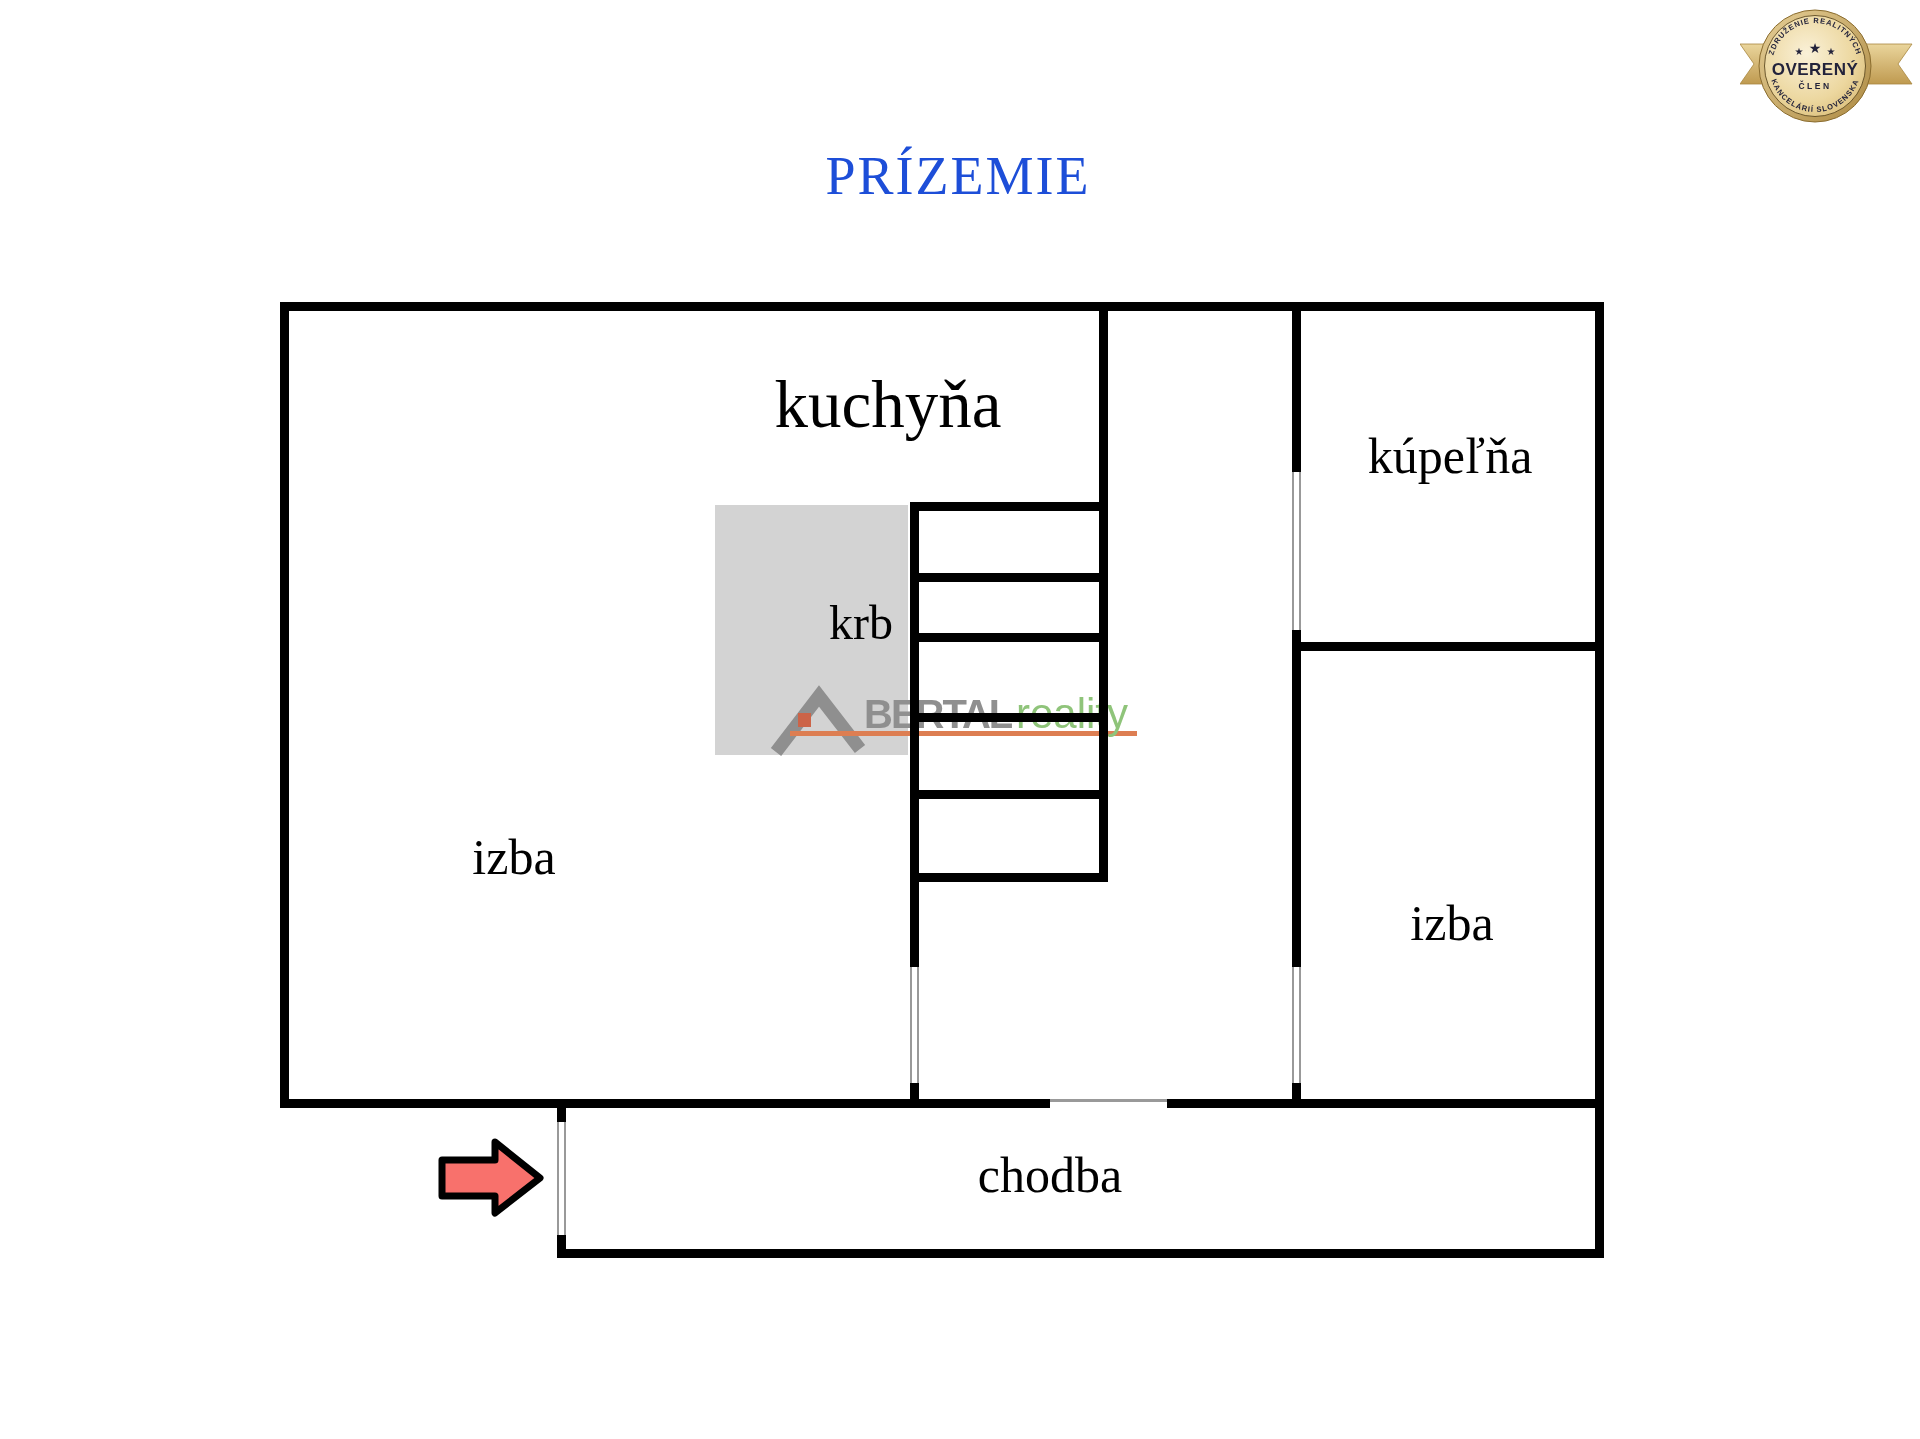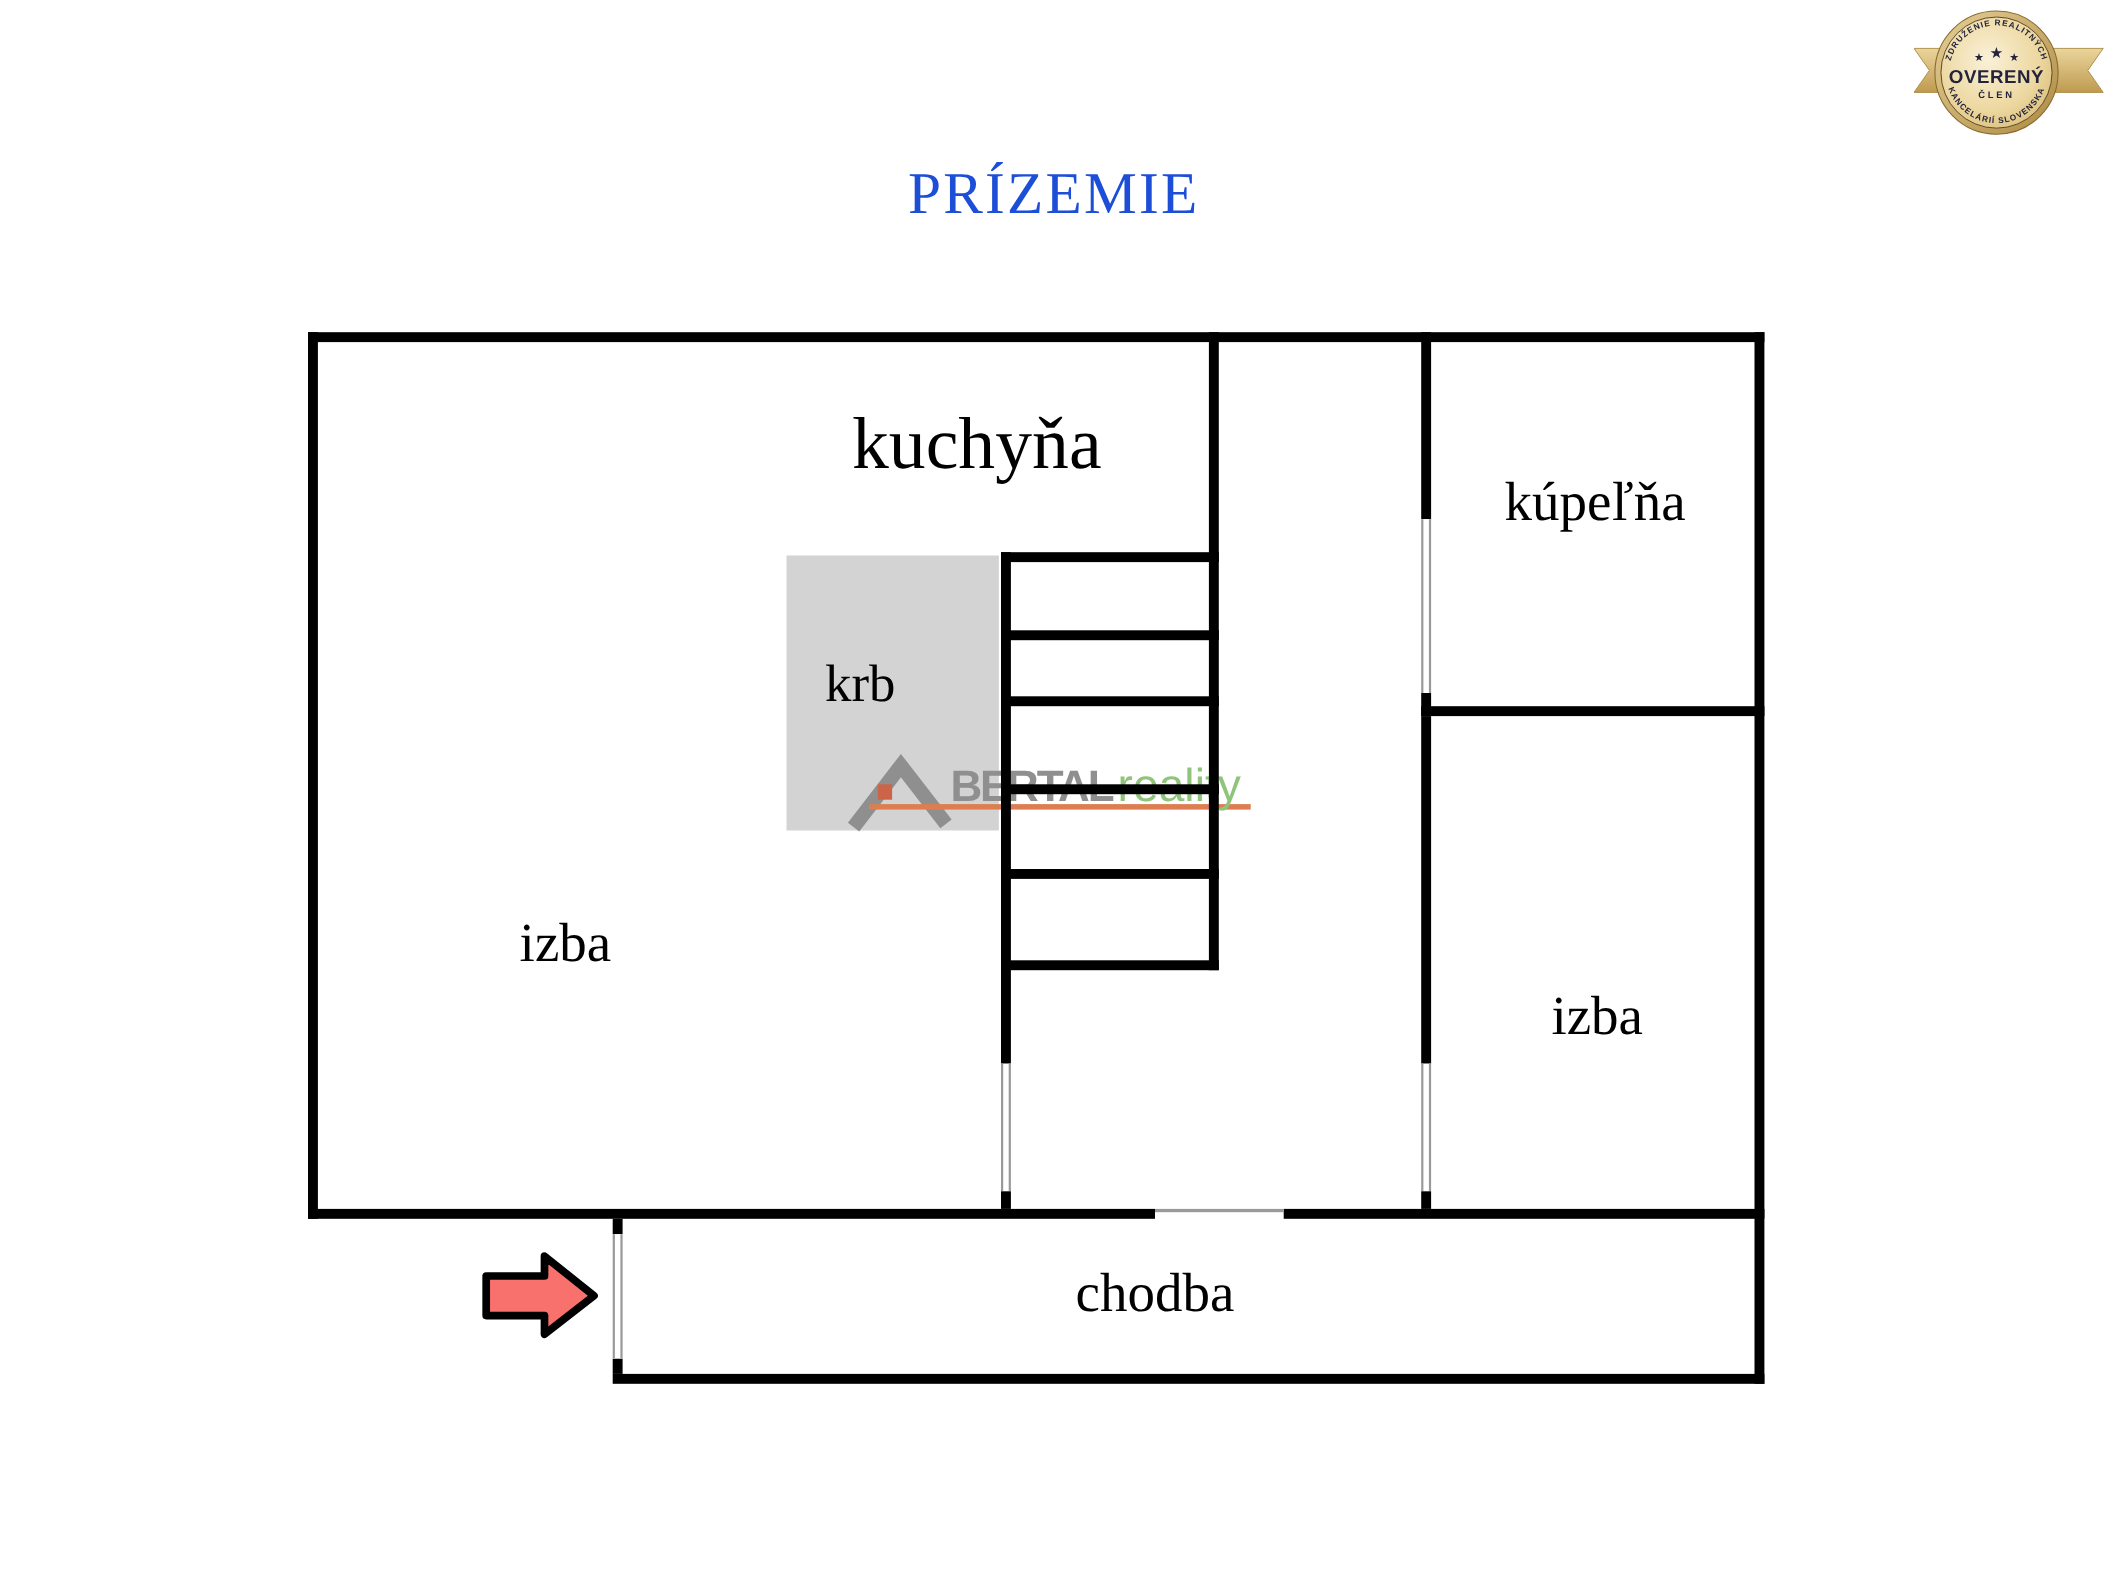--- a/index.html
+++ b/index.html
@@ -9,21 +9,21 @@
   .opening-v{position:absolute;background:#ffffff;box-sizing:border-box;
              border-left:2px solid #999999;border-right:2px solid #999999;}
   .threshold{position:absolute;background:#999999;}
   .krb-rect{position:absolute;left:715px;top:505px;width:193px;height:250px;background:#d3d3d3;}
   .label{position:absolute;transform:translate(-50%,-50%);color:#000000;white-space:nowrap;
          font-family:"Liberation Serif","DejaVu Serif",serif;}
   .title{position:absolute;transform:translate(-50%,-50%);left:958px;top:176px;font-size:54px;
          letter-spacing:2px;color:#1d4ed8;}
   .lbl-kuchyna{left:844px;top:404px;font-size:67px;margin-left:44px;}
   .lbl-kupelna{left:1450px;top:456px;font-size:50px;}
-  .lbl-krb{left:782px;top:622px;font-size:48px;}
+  .lbl-krb{left:861px;top:622px;font-size:48px;}
   .lbl-izba-left{left:514px;top:857px;font-size:50px;}
   .lbl-izba-right{left:1452px;top:923px;font-size:50px;}
   .lbl-chodba{left:1050px;top:1175px;font-size:50px;}
   .watermark{position:absolute;left:770px;top:672px;width:400px;height:90px;}
   .arrow-svg{position:absolute;left:433px;top:1133px;width:115px;height:90px;}
   .badge-svg{position:absolute;left:1740px;top:6px;width:178px;height:140px;}
   .wm-bold{font-family:"Liberation Sans","DejaVu Sans",sans-serif;font-weight:bold;
            font-size:40px;letter-spacing:-2px;fill:#8f8f8f;}
   .wm-light{font-family:"Liberation Sans","DejaVu Sans",sans-serif;font-weight:normal;
             font-size:42px;letter-spacing:0px;fill:#8fc47a;}

